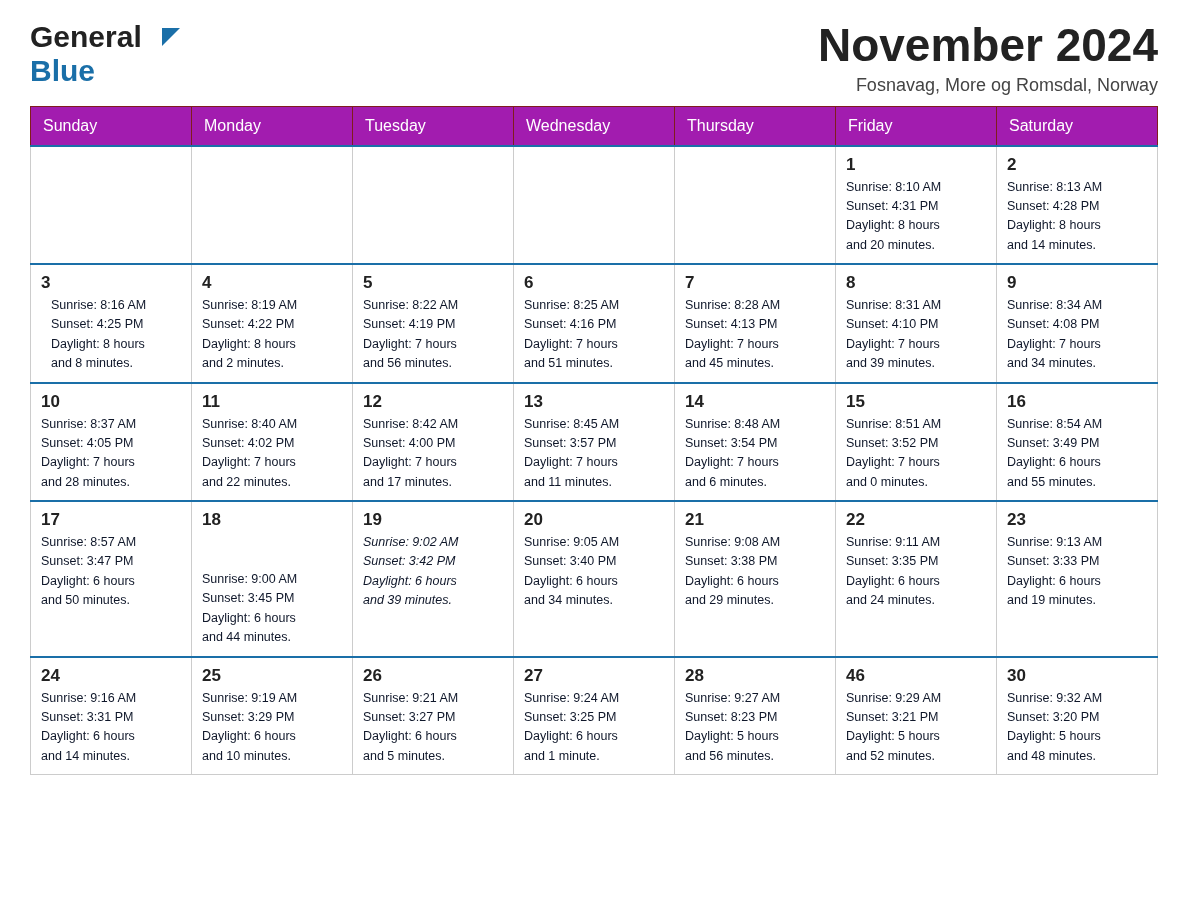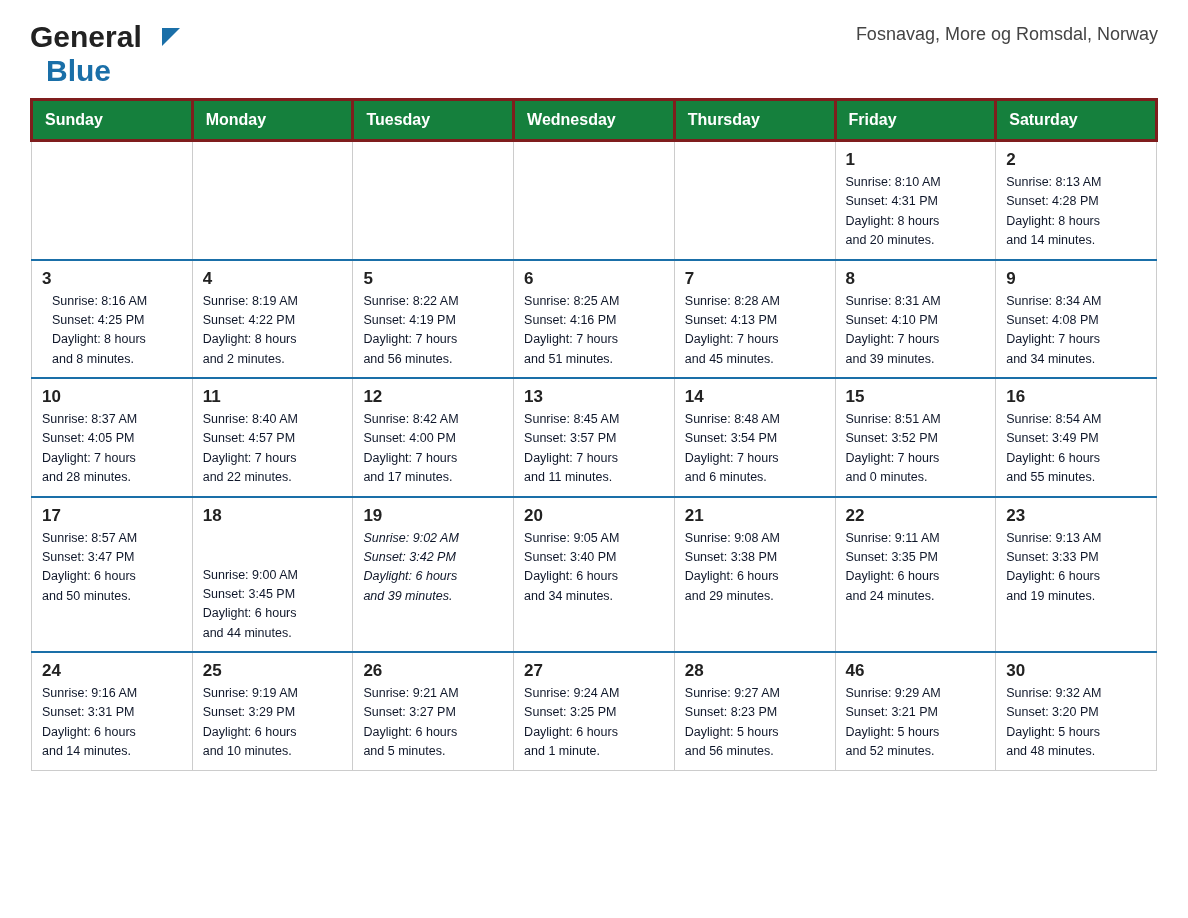--- a/index.html
+++ b/index.html
@@ -40,27 +40,27 @@
       font-size: 18px;
       color: #444;
       margin-top: 4px;
     }
     .calendar {
       width: 100%;
       border-collapse: collapse;
       margin-top: 8px;
     }
     .calendar th {
-      background-color: #15803d;
+      background-color: #a21caf;
       color: #fff;
       font-size: 16px;
-      font-weight: bold;
+      font-weight: normal;
       padding: 10px 12px;
       text-align: left;
-      border: 3px solid #7f1d1d;
+      border: 1px solid #7f1d1d;
     }
     .calendar td {
       vertical-align: top;
       padding: 8px 10px;
       border: 1px solid #ccc;
       width: 14.28%;
       height: 110px;
       background: #fff;
     }
     .calendar tr.week-row td {
@@ -88,24 +88,25 @@
   <div class="logo">
     <div class="logo-line1">
       <span style="font-size:30px;font-weight:bold;color:#222;">General</span>
       <span style="display:inline-block;margin-left:2px;margin-top:4px;">
         <svg width="18" height="18" viewBox="0 0 18 18">
             <polygon points="0,0 18,0 0,18" fill="#1a6fa8"></polygon>
           </svg>
       </span>
     </div>
     <div>
-      <span style="font-size:30px;font-weight:bold;color:#1a6fa8;margin-left:16px;">Blue</span>
+      <span style="font-size:30px;font-weight:bold;color:#1a6fa8;margin-left:0;">Blue</span>
     </div>
   </div>
   <div class="title-area">
+    <div class="month-title">November 2024</div>
     <div class="location-title">Fosnavag, More og Romsdal, Norway</div>
   </div>
 </div>
 
 <table class="calendar">
   <thead>
     <tr>
     <th>Sunday</th>
         <th>Monday</th>
         <th>Tuesday</th>
@@ -192,21 +193,21 @@
         <td>
           <div class="day-number">10</div>
           <div class="day-info" style="white-space: pre-line;">Sunrise: 8:37 AM
 Sunset: 4:05 PM
 Daylight: 7 hours
 and 28 minutes.</div>
         </td>
         <td>
           <div class="day-number">11</div>
           <div class="day-info" style="white-space: pre-line;">Sunrise: 8:40 AM
-Sunset: 4:57 PM
+Sunset: 4:02 PM
 Daylight: 7 hours
 and 22 minutes.</div>
         </td>
         <td>
           <div class="day-number">12</div>
           <div class="day-info" style="white-space: pre-line;">Sunrise: 8:42 AM
 Sunset: 4:00 PM
 Daylight: 7 hours
 and 17 minutes.</div>
         </td>

